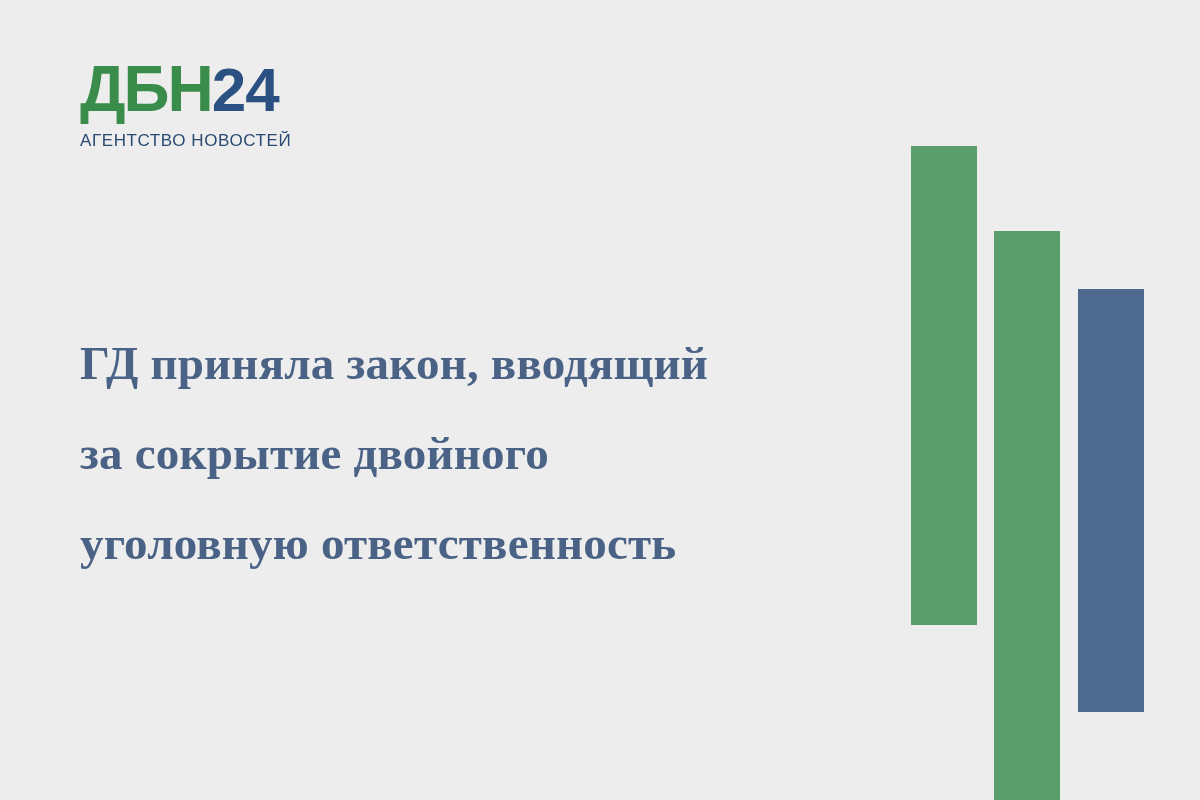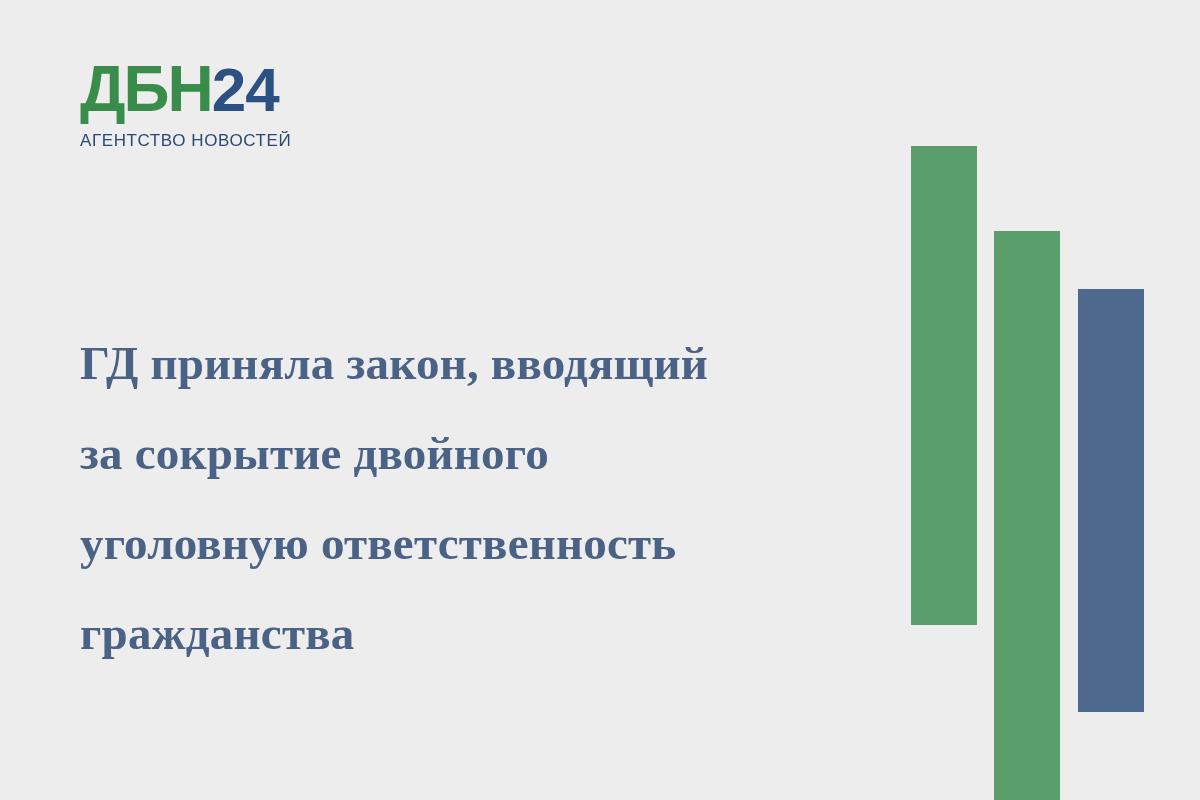--- a/index.html
+++ b/index.html
@@ -96,21 +96,20 @@
 
   <div class="logo">
     <span class="logo-word"><span class="logo-green logo-mark-a" style="color: rgb(58, 140, 74);">ДБН</span><span class="logo-blue" style="color: rgb(43, 81, 130);">24</span></span>
     <span class="logo-tagline" style="color: rgb(43, 74, 114);">АГЕНТСТВО НОВОСТЕЙ</span>
   </div>
 
   <div class="headline" style="color: rgb(74, 98, 133);">
     <span class="headline-line">ГД приняла закон, вводящий</span>
     <span class="headline-line">за сокрытие двойного</span>
     <span class="headline-line">уголовную ответственность</span>
-    <span class="headline-line">гражданства</span>
   </div>
 
   <div class="bars">
     <div class="bar" style="left: 911px; top: 146px; width: 66px; height: 479px; background: rgb(90, 158, 107);"></div>
     <div class="bar" style="left: 994px; top: 231px; width: 66px; height: 569px; background: rgb(90, 158, 107);"></div>
     <div class="bar" style="left: 1078px; top: 289px; width: 66px; height: 423px; background: rgb(77, 106, 142);"></div>
   </div>
 
 </div>
 

